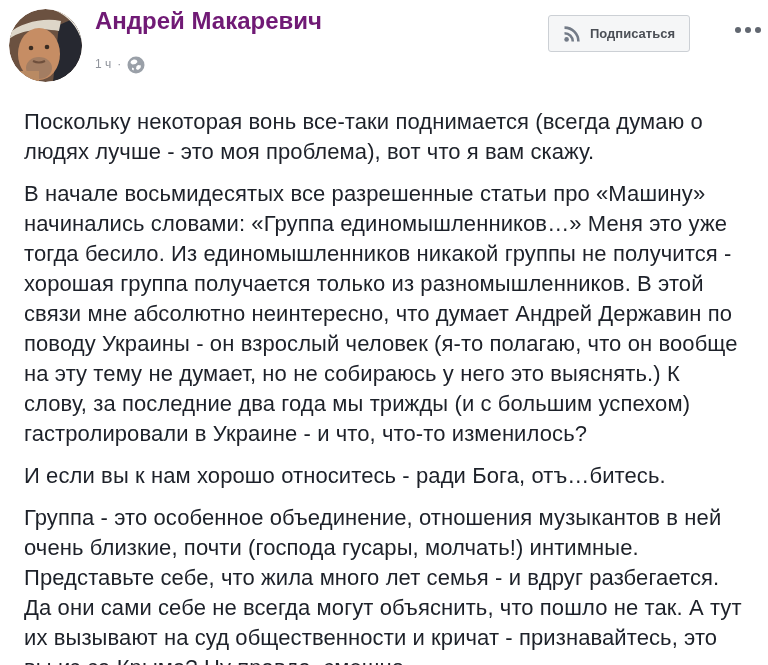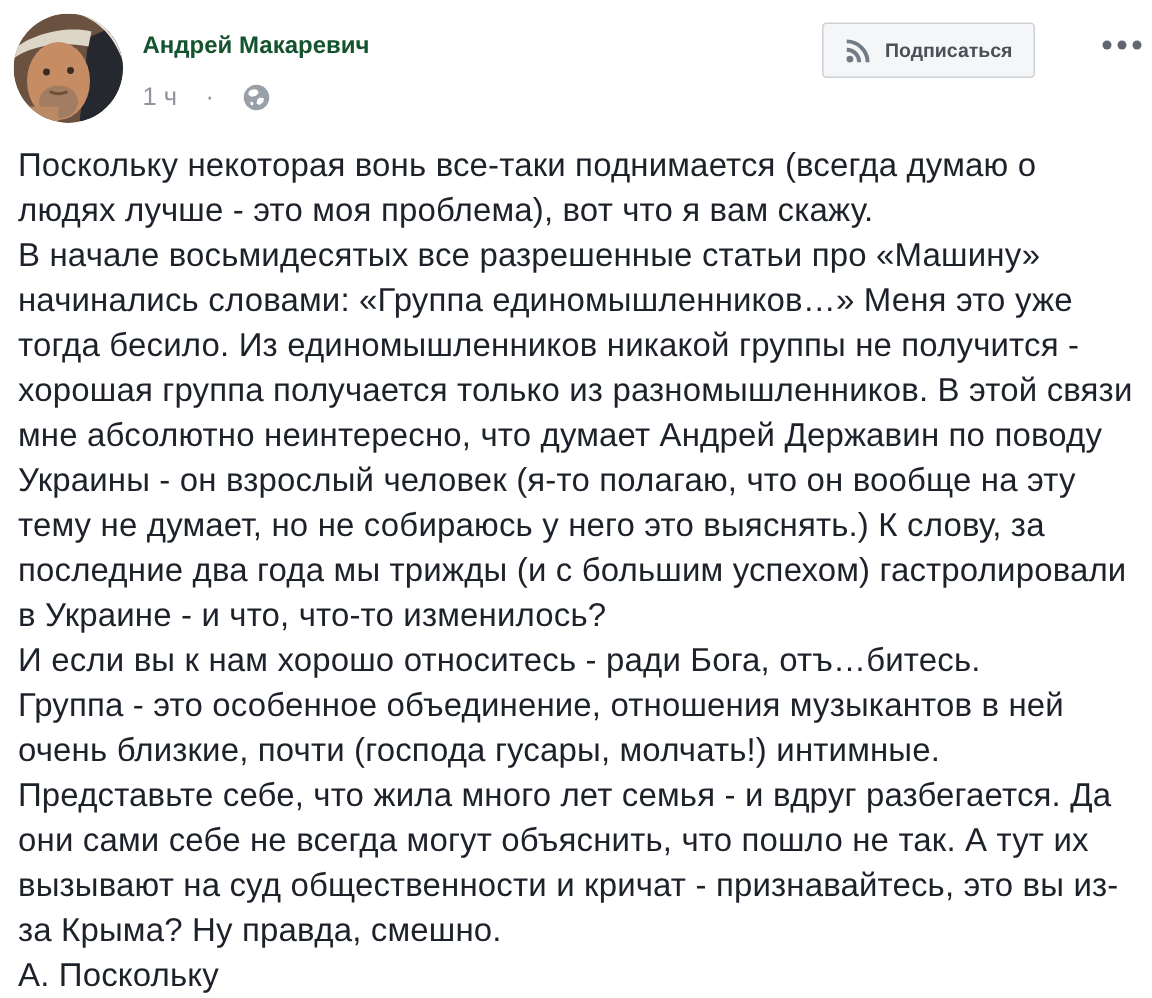--- a/index.html
+++ b/index.html
@@ -12,28 +12,28 @@
     overflow: hidden;
   }
   
   .header { position: relative; height: 93px; }
   .avatar {
     position: absolute; left: 9px; top: 9px;
     width: 73px; height: 73px; border-radius: 50%;
     overflow: hidden; cursor: pointer;
   }
   .author-name {
-    position: absolute; left: 95px; top: 18px;
-    font-size: 16px; font-weight: 700; color: #14532d;
+    position: absolute; left: 95px; top: 8px;
+    font-size: 24px; font-weight: 700; color: #701a75;
     text-decoration: none; line-height: 26px; cursor: pointer;
   }
   .meta {
     position: absolute; left: 95px; top: 54px;
-    display: flex; align-items: center; gap: 19px;
-    font-size: 17px; color: #90949c; line-height: 21px;
+    display: flex; align-items: center; gap: 6px;
+    font-size: 12px; color: #90949c; line-height: 21px;
   }
   .meta .sep { color: #90949c; }
   .globe { width: 18px; height: 18px; display: block; }
   .follow-btn {
     position: absolute; left: 548px; top: 15px;
     height: 37px; box-sizing: border-box;
     display: inline-flex; align-items: center; gap: 9px;
     padding: 0 14px;
     background: #f5f6f7;
     border: 1px solid #ccd0d5;
@@ -54,21 +54,21 @@
     background: #616770;
   }
   
   .content {
     padding: 2px 10px 0 12px;
     font-size: 22px;
     line-height: 30px;
     color: #1d2129;
     letter-spacing: 0.1px;
   }
-  .content .line { margin: 0; }
+  .content .line { margin: 12px; }
   .signature { margin-top: 5px; }
 </style>
 </head>
 <body>
 
 <div class="post">
 
   <div class="header">
 
     <div class="avatar">

